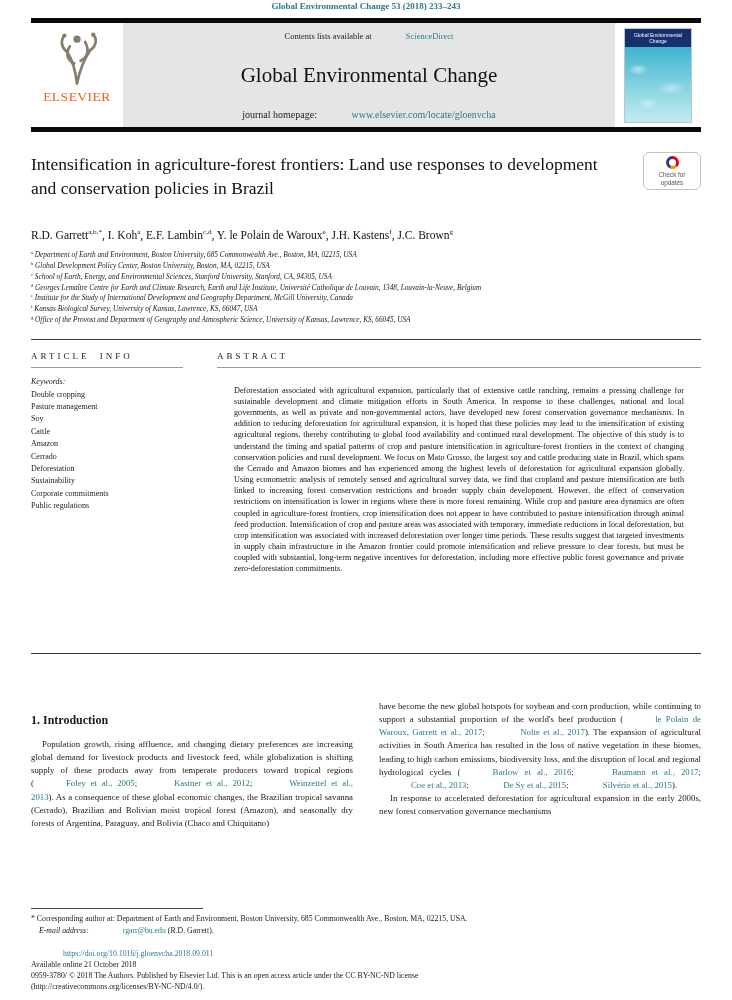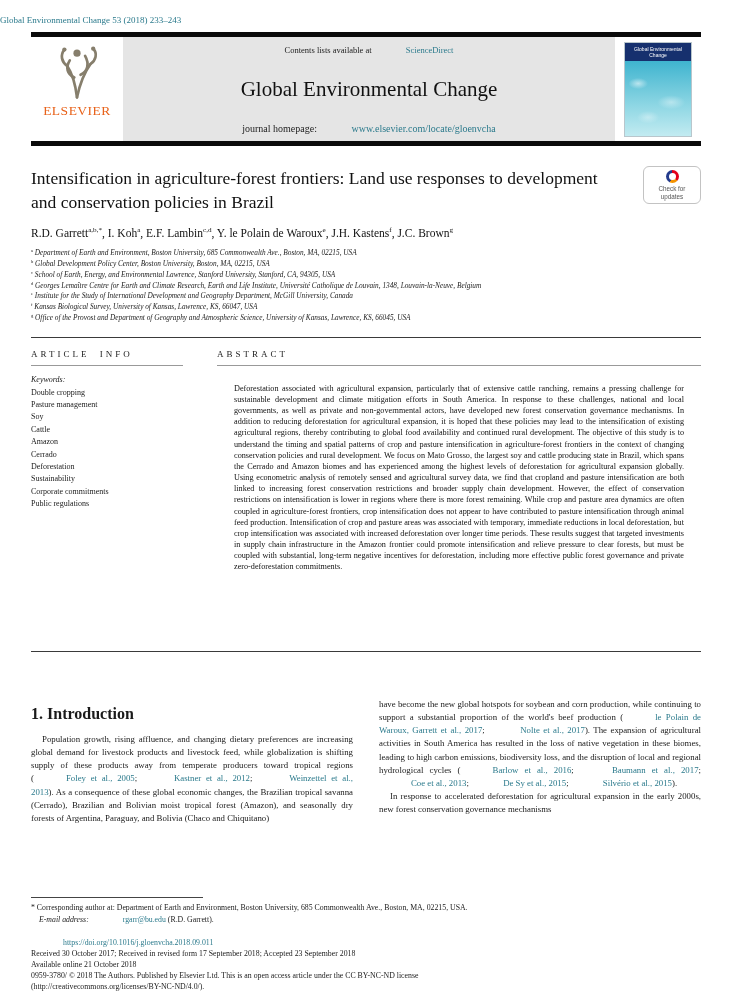--- a/index.html
+++ b/index.html
@@ -1,21 +1,21 @@
 <!DOCTYPE html>
 <html style="--c-link: #2b7a8c; --c-elsevier: #e8621a; --c-headerbg: #e5e5e5; --c-bar: #0a0a0a; --c-covernavy: #16306e; --c-coverteal: #3fb4cf;"><head>
 <meta charset="utf-8">
 <style>
   html,body{margin:0;padding:0;background:#888;}
   .page{
     position:relative;width:732px;height:1000px;margin:0 auto;background:#fff;
     font-family:"Liberation Serif","DejaVu Serif",serif;color:#1a1a1a;overflow:hidden;
   }
   .content{padding:0 31px;}
-  .journal-ref{padding-top:15px;text-align:left;font-size:9px;color:var(--c-link,#2b7a8c);}
+  .journal-ref{padding-top:1px;text-align:center;font-size:9px;color:var(--c-link,#2b7a8c);font-weight:bold;}
   .bar{height:5px;background:var(--c-bar,#0a0a0a);}
   .bar.top{margin-top:7px;}
   
   .header{display:flex;align-items:stretch;height:104px;}
   .logo-col{width:92px;display:flex;flex-direction:column;align-items:center;justify-content:flex-start;padding-top:8px;}
   .els-text{font-size:13.5px;color:var(--c-elsevier,#e8621a);letter-spacing:.5px;margin-top:2px;}
   .center-col{flex:1;background:var(--c-headerbg,#e5e5e5);display:flex;flex-direction:column;align-items:center;justify-content:space-between;padding:8px 0 7px;}
   .contents-line{font-size:8.5px;color:#222;}
   .journal-title{font-size:21px;color:#111;}
   .homepage-line{font-size:10px;color:#222;}
@@ -29,39 +29,39 @@
     linear-gradient(180deg, var(--c-coverteal,#3fb4cf) 0%, #8fd7e4 60%, #c2ebf1 100%);}
   
   .title-row{position:relative;margin-top:20px;}
   .article-title{margin:0;font-size:17.5px;font-weight:normal;line-height:1.38;width:588px;color:#111;font-family:Liberation Serif, serif;}
   .check-badge{position:absolute;right:0;top:0;width:56px;height:36px;border:1px solid #c3c3c3;border-radius:6px;
     display:flex;flex-direction:column;align-items:center;justify-content:center;gap:2px;background:#fff;cursor:pointer;}
   .badge-icon{width:13px;height:13px;border-radius:50%;
     background:conic-gradient(#e2001a 0 130deg,#f39200 130deg 205deg,#243b8c 205deg 360deg);position:relative;}
   .badge-icon::after{content:"";position:absolute;inset:3px;background:#fff;border-radius:50%;}
   .badge-text{font-family:"Liberation Sans",sans-serif;font-size:6.3px;line-height:1.15;color:#555;text-align:center;width:46px;}
-  .authors{margin-top:13px;font-size:11.5px;color:#111;}
+  .authors{margin-top:29px;font-size:11.5px;color:#111;}
   sup{font-size:62%;line-height:0;}
   .affiliations{margin-top:9px;}
   .affil{font-size:7.3px;font-style:italic;line-height:1.48;color:#222;}
   .affil sup{font-style:normal;}
   .rule{border-top:1px solid #3a3a3a;margin-top:13px;}
   
   .meta-section{display:flex;min-height:300px;gap:12px;}
   .info-col{width:152px;padding-top:11px;}
   .abs-col{flex:1;margin-left:22px;padding-top:11px;}
   .section-header{font-size:9px;letter-spacing:3px;word-spacing:5px;color:#222;}
   .col-rule{border-top:1px solid #999;margin:6px 0 8px;}
   .kw-label{font-size:8px;font-style:italic;line-height:1.6;}
   .kw{font-size:8px;line-height:1.55;}
   .abstract-text{margin:17px;font-size:8.2px;line-height:1.36;text-align:justify;color:#111;}
   
   .body-section{display:flex;gap:26px;margin-top:46px;}
   .body-col{flex:1;min-width:0;}
-  .body-col h2{margin:7px 0 10px;font-size:16px;font-weight:bold;}
+  .body-col h2{margin:13px 0 10px;font-size:12px;font-weight:bold;}
   .body-col p{margin:0;font-size:8.8px;line-height:1.5;text-align:justify;}
   .body-col p.indent{text-indent:11px;}
   .body-col p + p{margin-top:0;}
   
   .footnotes{position:absolute;left:31px;right:31px;bottom:8px;font-size:7.8px;line-height:1.5;}
   .fn-rule{width:172px;border-top:1px solid #444;margin-bottom:4px;}
   .fn-line{padding-left:8px;}
   .fn-line.first{padding-left:0;}
   .pub-block{margin-top:11px;}
   .pub-block div{line-height:1.42;}
@@ -117,21 +117,21 @@
         <div class="badge-icon"></div>
         <div class="badge-text">Check for updates</div>
       </div>
     </div>
 
     <div class="authors"><span>R.D. Garrett</span><sup>a,b,*</sup><span>, </span><span>I. Koh</span><sup>a</sup><span>, </span><span>E.F. Lambin</span><sup>c,d</sup><span>, </span><span>Y. le Polain de Waroux</span><sup>e</sup><span>, </span><span>J.H. Kastens</span><sup>f</sup><span>, </span><span>J.C. Brown</span><sup>g</sup></div>
 
     <div class="affiliations">
       <div class="affil"><sup>a</sup><span> Department of Earth and Environment, Boston University, 685 Commonwealth Ave., Boston, MA, 02215, USA</span></div>
       <div class="affil"><sup>b</sup><span> Global Development Policy Center, Boston University, Boston, MA, 02215, USA</span></div>
-      <div class="affil"><sup>c</sup><span> School of Earth, Energy, and Environmental Lawrence, Stanford University, Stanford, CA, 94305, USA</span></div>
+      <div class="affil"><sup>c</sup><span> School of Earth, Energy, and Environmental Sciences, Stanford University, Stanford, CA, 94305, USA</span></div>
       <div class="affil"><sup>d</sup><span> Georges Lemaître Centre for Earth and Climate Research, Earth and Life Institute, Université Catholique de Louvain, 1348, Louvain-la-Neuve, Belgium</span></div>
       <div class="affil"><sup>e</sup><span> Institute for the Study of International Development and Geography Department, McGill University, Canada</span></div>
       <div class="affil"><sup>f</sup><span> Kansas Biological Survey, University of Kansas, Lawrence, KS, 66047, USA</span></div>
       <div class="affil"><sup>g</sup><span> Office of the Provost and Department of Geography and Atmospheric Science, University of Kansas, Lawrence, KS, 66045, USA</span></div>
     </div>
 
     <div class="rule"></div>
 
     <div class="meta-section">
       <div class="info-col">
@@ -169,19 +169,18 @@
       </div>
     </div>
   </div>
 
   <div class="footnotes">
     <div class="fn-rule"></div>
     <div class="fn-line first"><span>* Corresponding author at: Department of Earth and Environment, Boston University, 685 Commonwealth Ave., Boston, MA, 02215, USA.</span></div>
     <div class="fn-line"><span class="it">E-mail address: </span><span class="link">rgarr@bu.edu</span><span> (R.D. Garrett).</span></div>
     <div class="pub-block">
       <div><span class="link">https://doi.org/10.1016/j.gloenvcha.2018.09.011</span></div>
-      <div>Received 30 October 2017; Received in revised form 17 September 2018; Accepted 23 September 2018</div>
       <div>Available online 21 October 2018</div>
       <div>0959-3780/ © 2018 The Authors. Published by Elsevier Ltd. This is an open access article under the CC BY-NC-ND license</div>
       <div>(http://creativecommons.org/licenses/BY-NC-ND/4.0/).</div>
     </div>
   </div>
 </div>
 
 </body></html>

